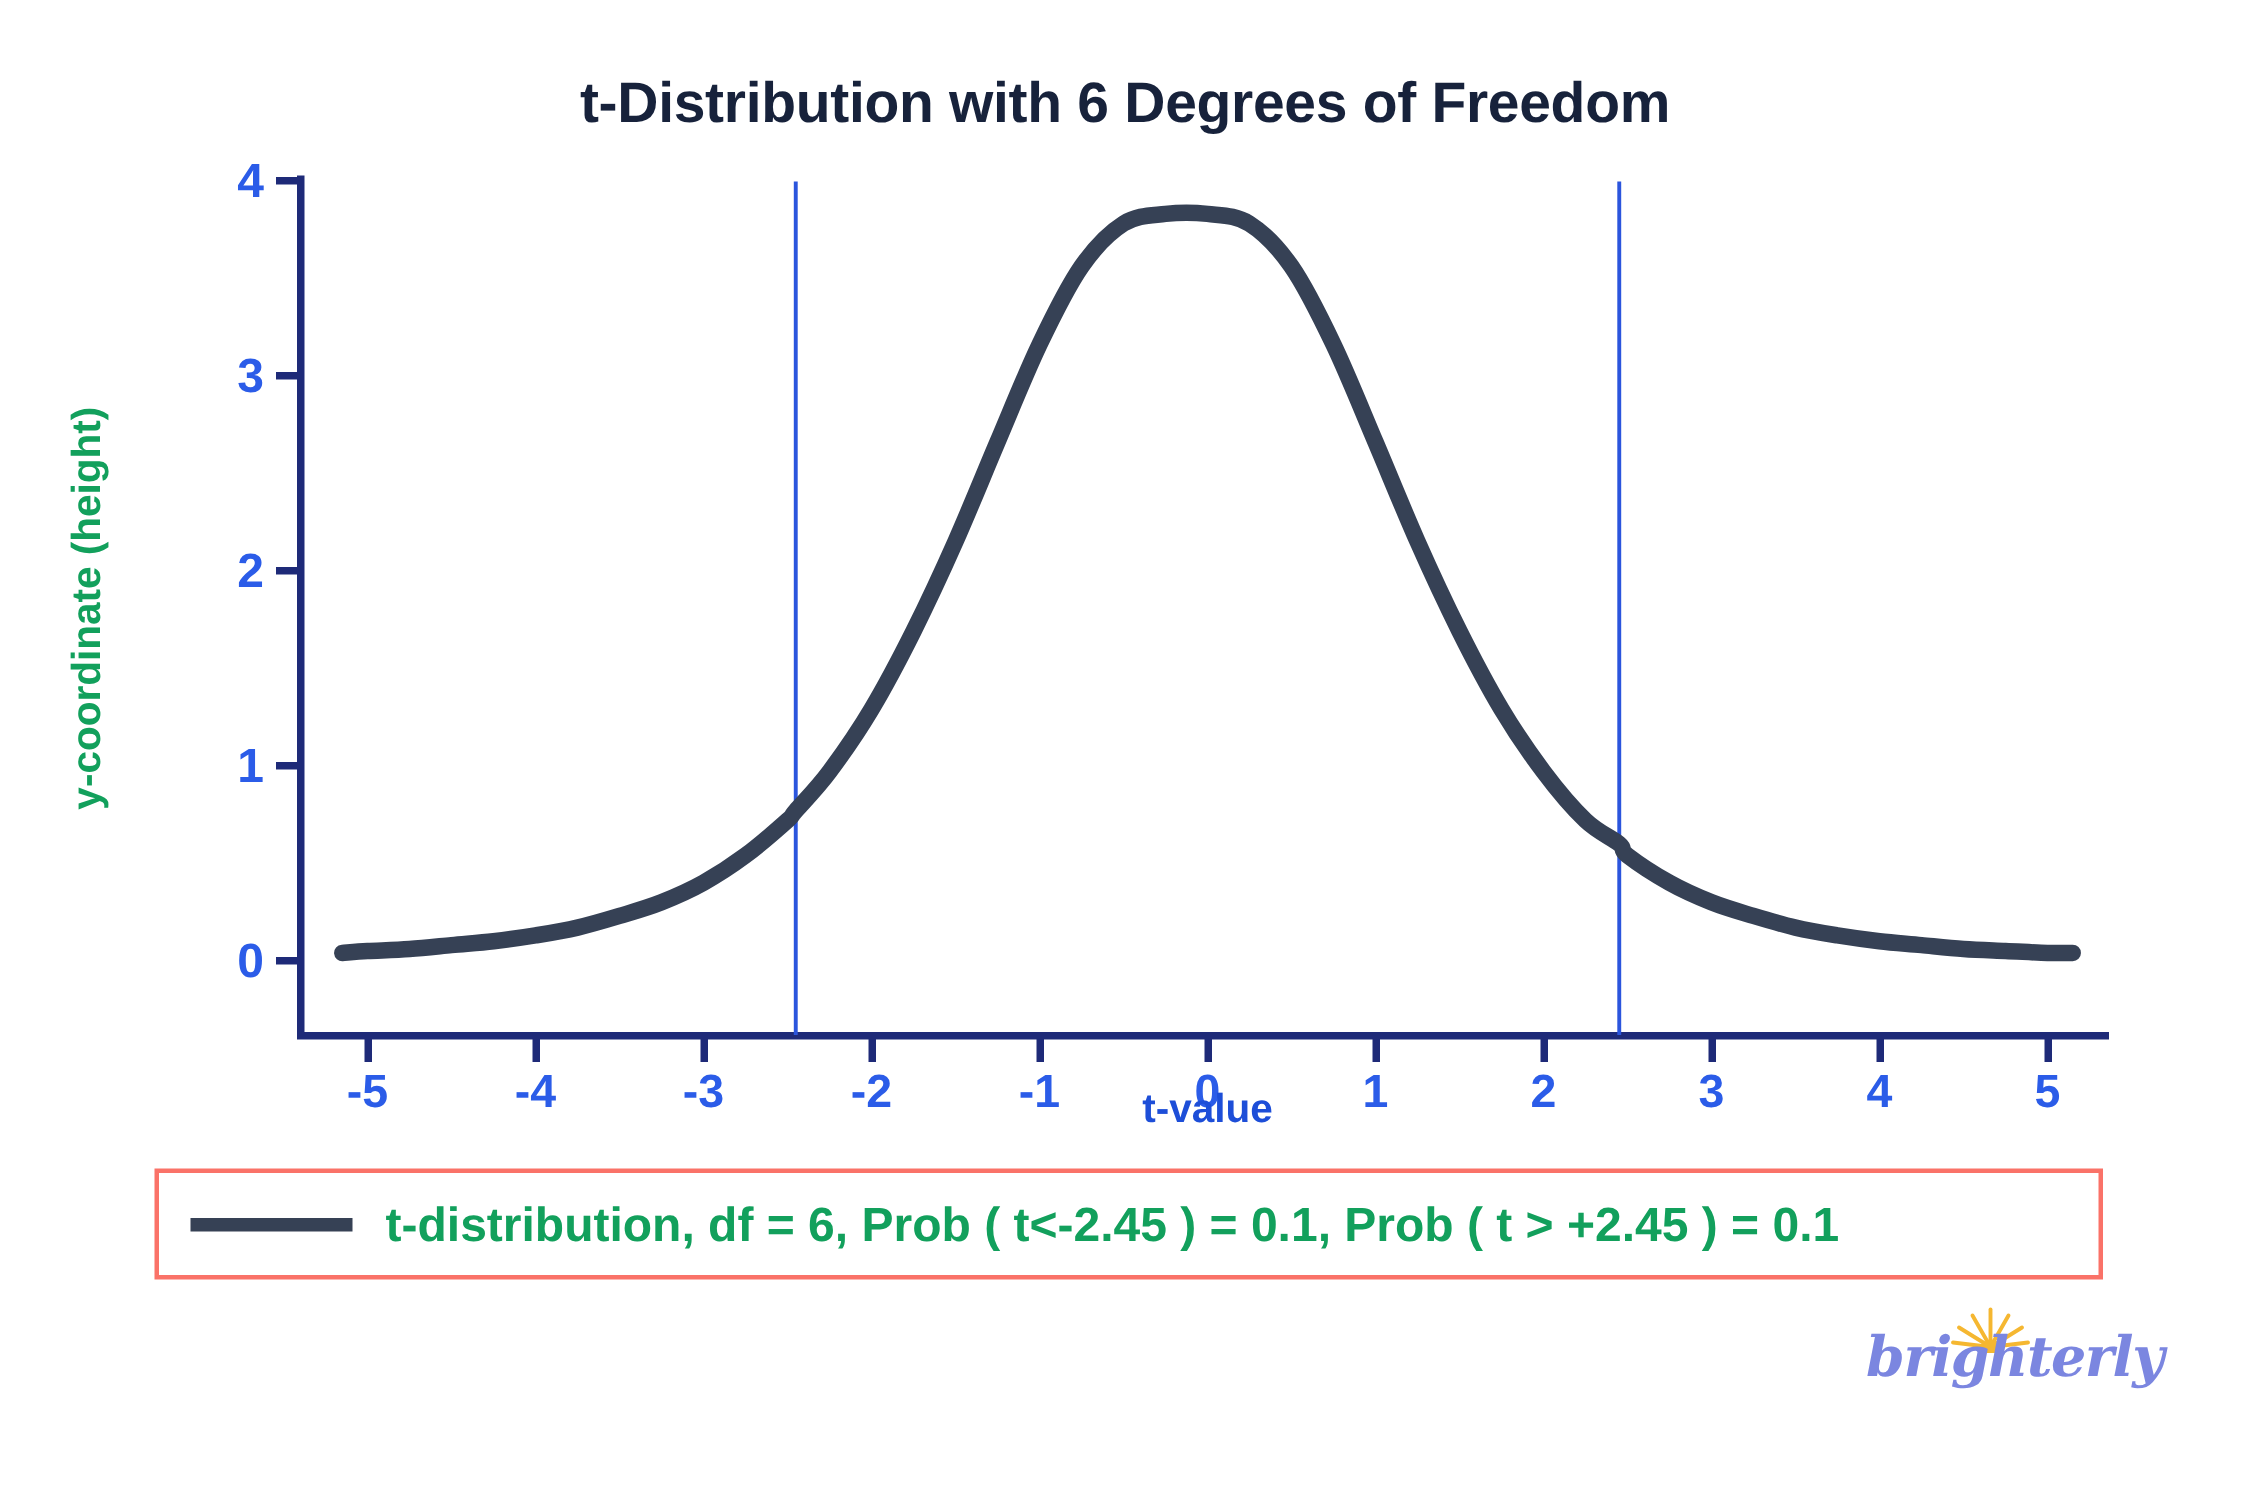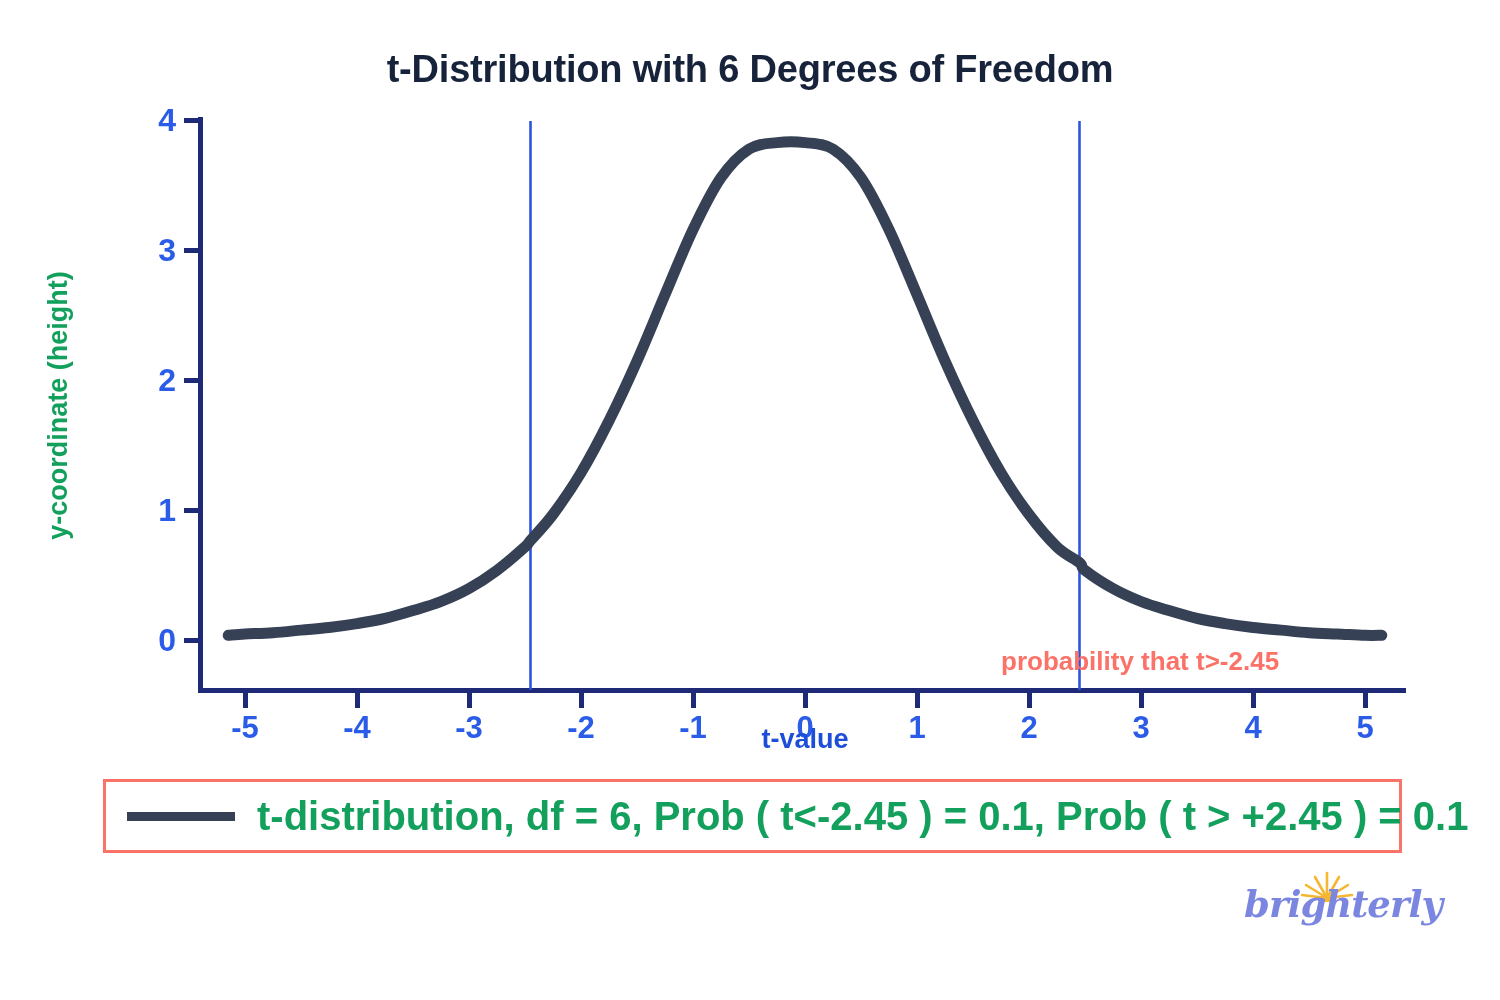--- a/index.html
+++ b/index.html
@@ -113,21 +113,21 @@
   }
   #legend-swatch {
     width: 108px;
     height: 9px;
     background: #364155;
     margin-left: 21px;
     margin-right: 22px;
     flex: none;
   }
   #legend-label {
-    font-size: 40px;
+    font-size: 32px;
     font-weight: bold;
     color: #12A05C;
     white-space: nowrap;
   }
   
   #brand-logo {
     position: absolute;
     left: 1238px;
     top: 868px;
     width: 210px;
@@ -210,21 +210,20 @@
   <div class="xtick-label" style="left:775px;  top:712px;">0</div>
   <div class="xtick-label" style="left:887px;  top:712px;">1</div>
   <div class="xtick-label" style="left:999px;  top:712px;">2</div>
   <div class="xtick-label" style="left:1111px; top:712px;">3</div>
   <div class="xtick-label" style="left:1223px; top:712px;">4</div>
   <div class="xtick-label" style="left:1335px; top:712px;">5</div>
 
   <div id="y-axis-title">y-coordinate (height)</div>
   <div id="x-axis-title">t-value</div>
 
-  <div class="region-annotation" id="annotation-right">probability that t&gt;-2.45</div>
 
   <div id="legend-box">
     <div id="legend-swatch"></div>
     <div id="legend-label">t-distribution, df = 6, Prob ( t&lt;-2.45 ) = 0.1, Prob ( t &gt; +2.45 ) = 0.1</div>
   </div>
 
   <div id="brand-logo">
     <svg id="brand-sun" viewBox="0 0 54 34">
       <g stroke="#F5B731" stroke-width="2.6" stroke-linecap="round">
         <line x1="27" y1="30" x2="27" y2="5"></line>

